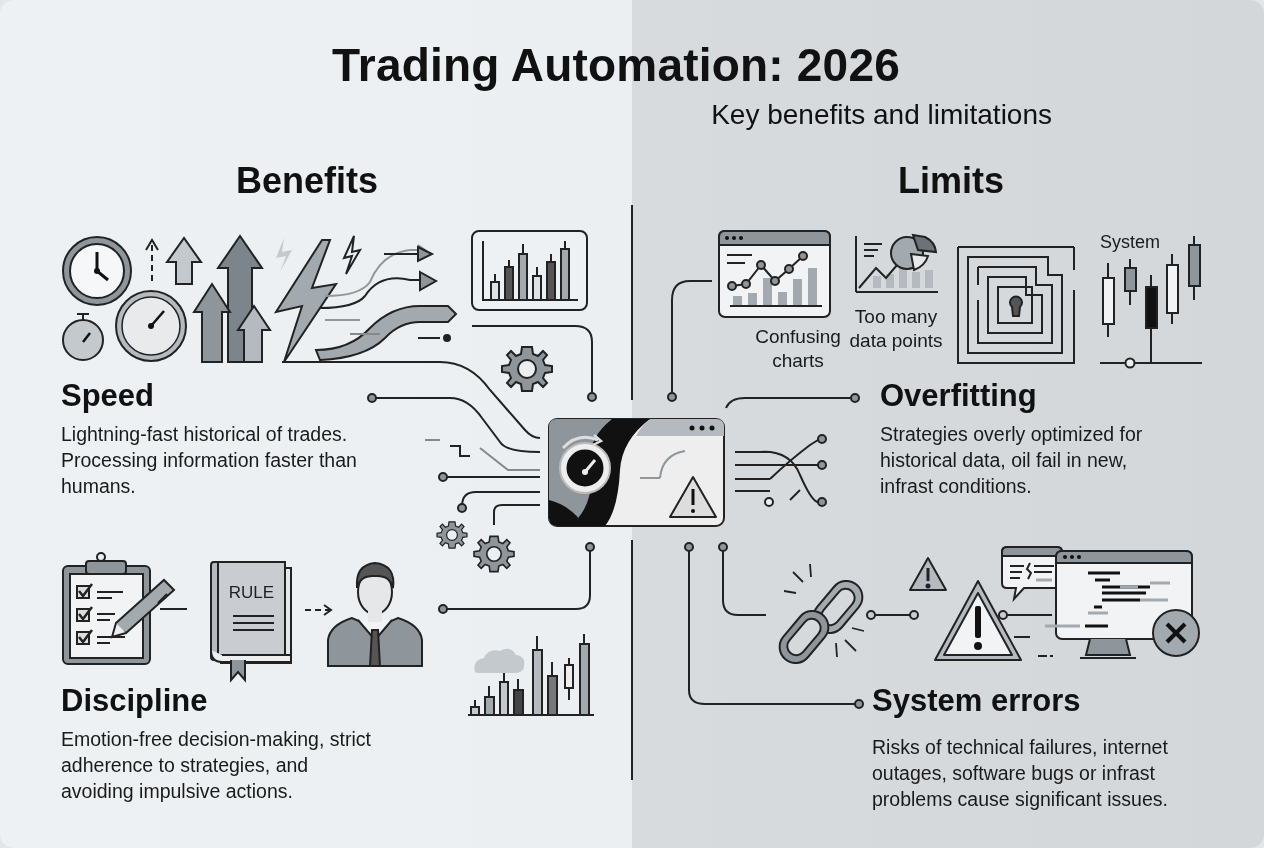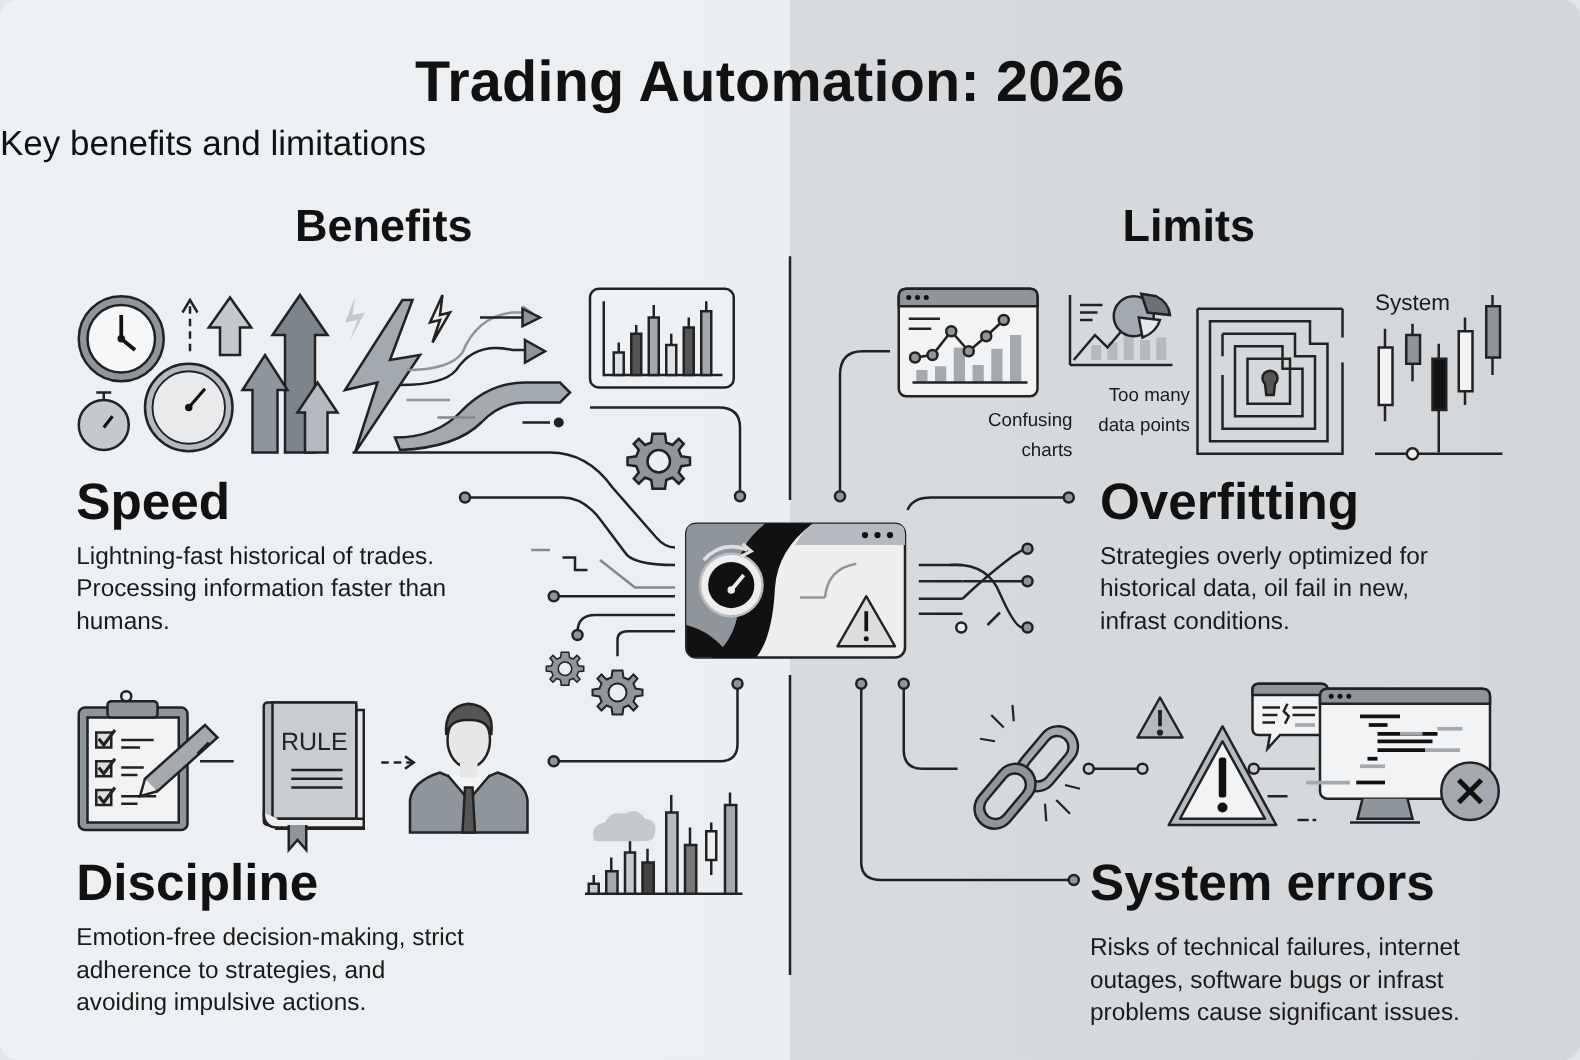--- a/index.html
+++ b/index.html
@@ -1,25 +1,25 @@
 <!DOCTYPE html>
 <html><head>
 <meta charset="utf-8">
 <style>
   html,body{margin:0;padding:0;}
   body{width:1264px;height:848px;overflow:hidden;background:#e3e6e9;font-family:"Liberation Sans","DejaVu Sans",sans-serif;color:#111;}
   .canvas{position:relative;width:1264px;height:848px;border-radius:14px;overflow:hidden;
     background:linear-gradient(90deg,#eef1f3 0%,#eceff1 50%,#d8dbde 50%,#d4d7da 100%);}
   .abs{position:absolute;}
   .title{left:0;top:38px;width:1232px;text-align:center;font-size:46px;font-weight:700;letter-spacing:0.2px;}
-  .subtitle{left:0;top:99px;width:1052px;text-align:left;font-size:28px;font-weight:400;}
+  .subtitle{left:0;top:99px;width:1052px;text-align:right;font-size:28px;font-weight:400;}
   .col-head{top:160px;font-size:36px;font-weight:700;}
-  .sec-title{font-size:41px;font-weight:700;}
+  .sec-title{font-size:31px;font-weight:700;}
   .sec-body{font-size:19.5px;line-height:26px;color:#1a1a1a;}
-  .label{font-size:15px;line-height:24px;color:#1a1a1a;text-align:right;}
+  .label{font-size:19px;line-height:24px;color:#1a1a1a;text-align:center;}
   svg{position:absolute;left:0;top:0;}
 </style>
 </head>
 <body>
 
 <div class="canvas">
 
   <svg width="1264" height="848" viewBox="0 0 1264 848">
     <defs>
       <g id="gear">
@@ -431,15 +431,15 @@
 
   <div class="abs label" style="left:738px;top:325px;width:120px;">
     <div>Confusing</div>
     <div>charts</div>
   </div>
   <div class="abs label" style="left:840px;top:305px;width:112px;">
     <div>Too many</div>
     <div>data points</div>
   </div>
   <div class="abs label" style="left:1100px;top:230px;font-size:18px;text-align:left;">System</div>
-  <div class="abs" style="left:218px;top:583px;width:67px;text-align:center;font-size:20px;font-weight:400;color:#222;">RULE</div>
+  <div class="abs" style="left:218px;top:583px;width:67px;text-align:center;font-size:17px;font-weight:400;color:#222;">RULE</div>
 
 </div>
 
 </body></html>

